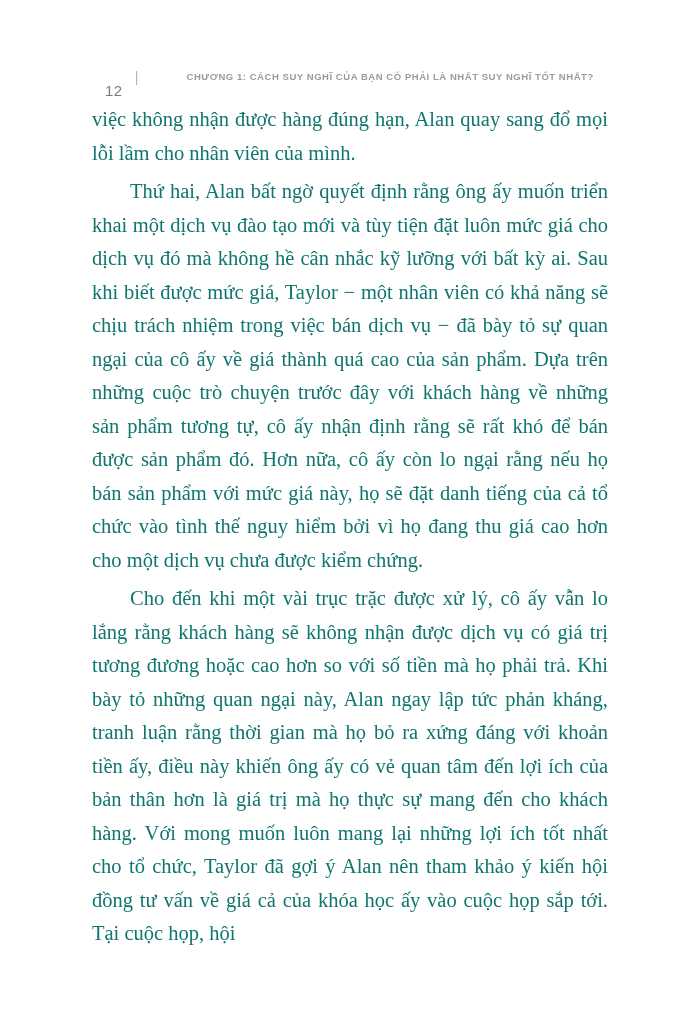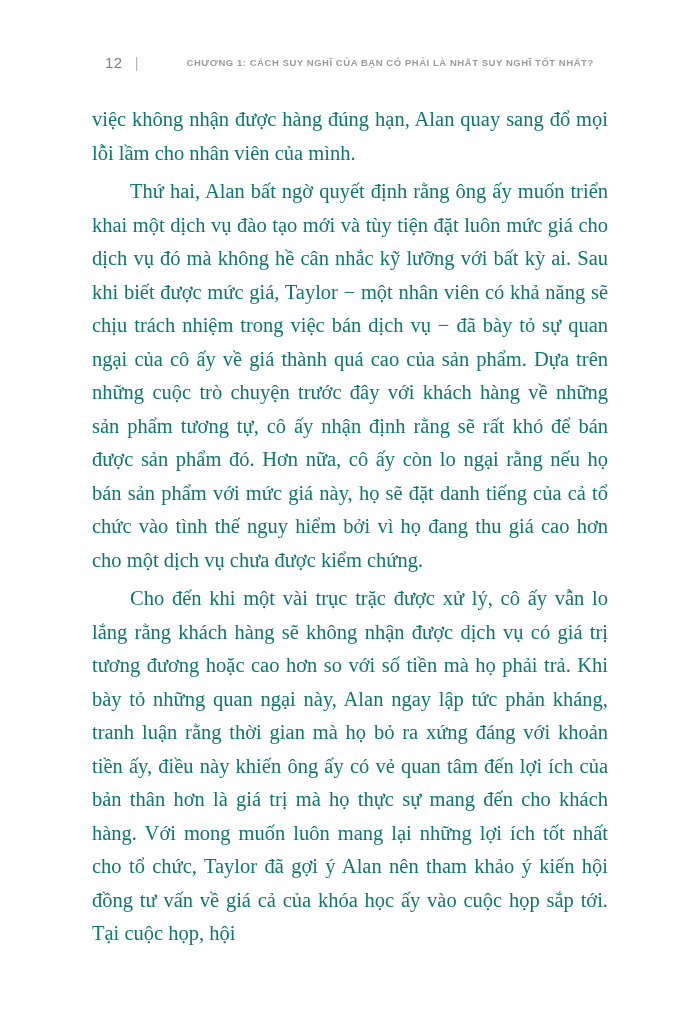--- a/index.html
+++ b/index.html
@@ -23,20 +23,21 @@
     right: 72px;
     display: flex;
     align-items: center;
     font-family: "Liberation Sans", sans-serif;
     color: #9a9a9a;
   }
   .page-number {
     font-size: 15px;
     color: #7d7d7d;
     letter-spacing: 0.5px;
+    margin-top: 28px;
   }
   .header-divider {
     margin-left: 12px;
     color: #b5b5b5;
     font-size: 14px;
     font-weight: 300;
   }
   .chapter-title {
     flex: 1;
     text-align: center;

